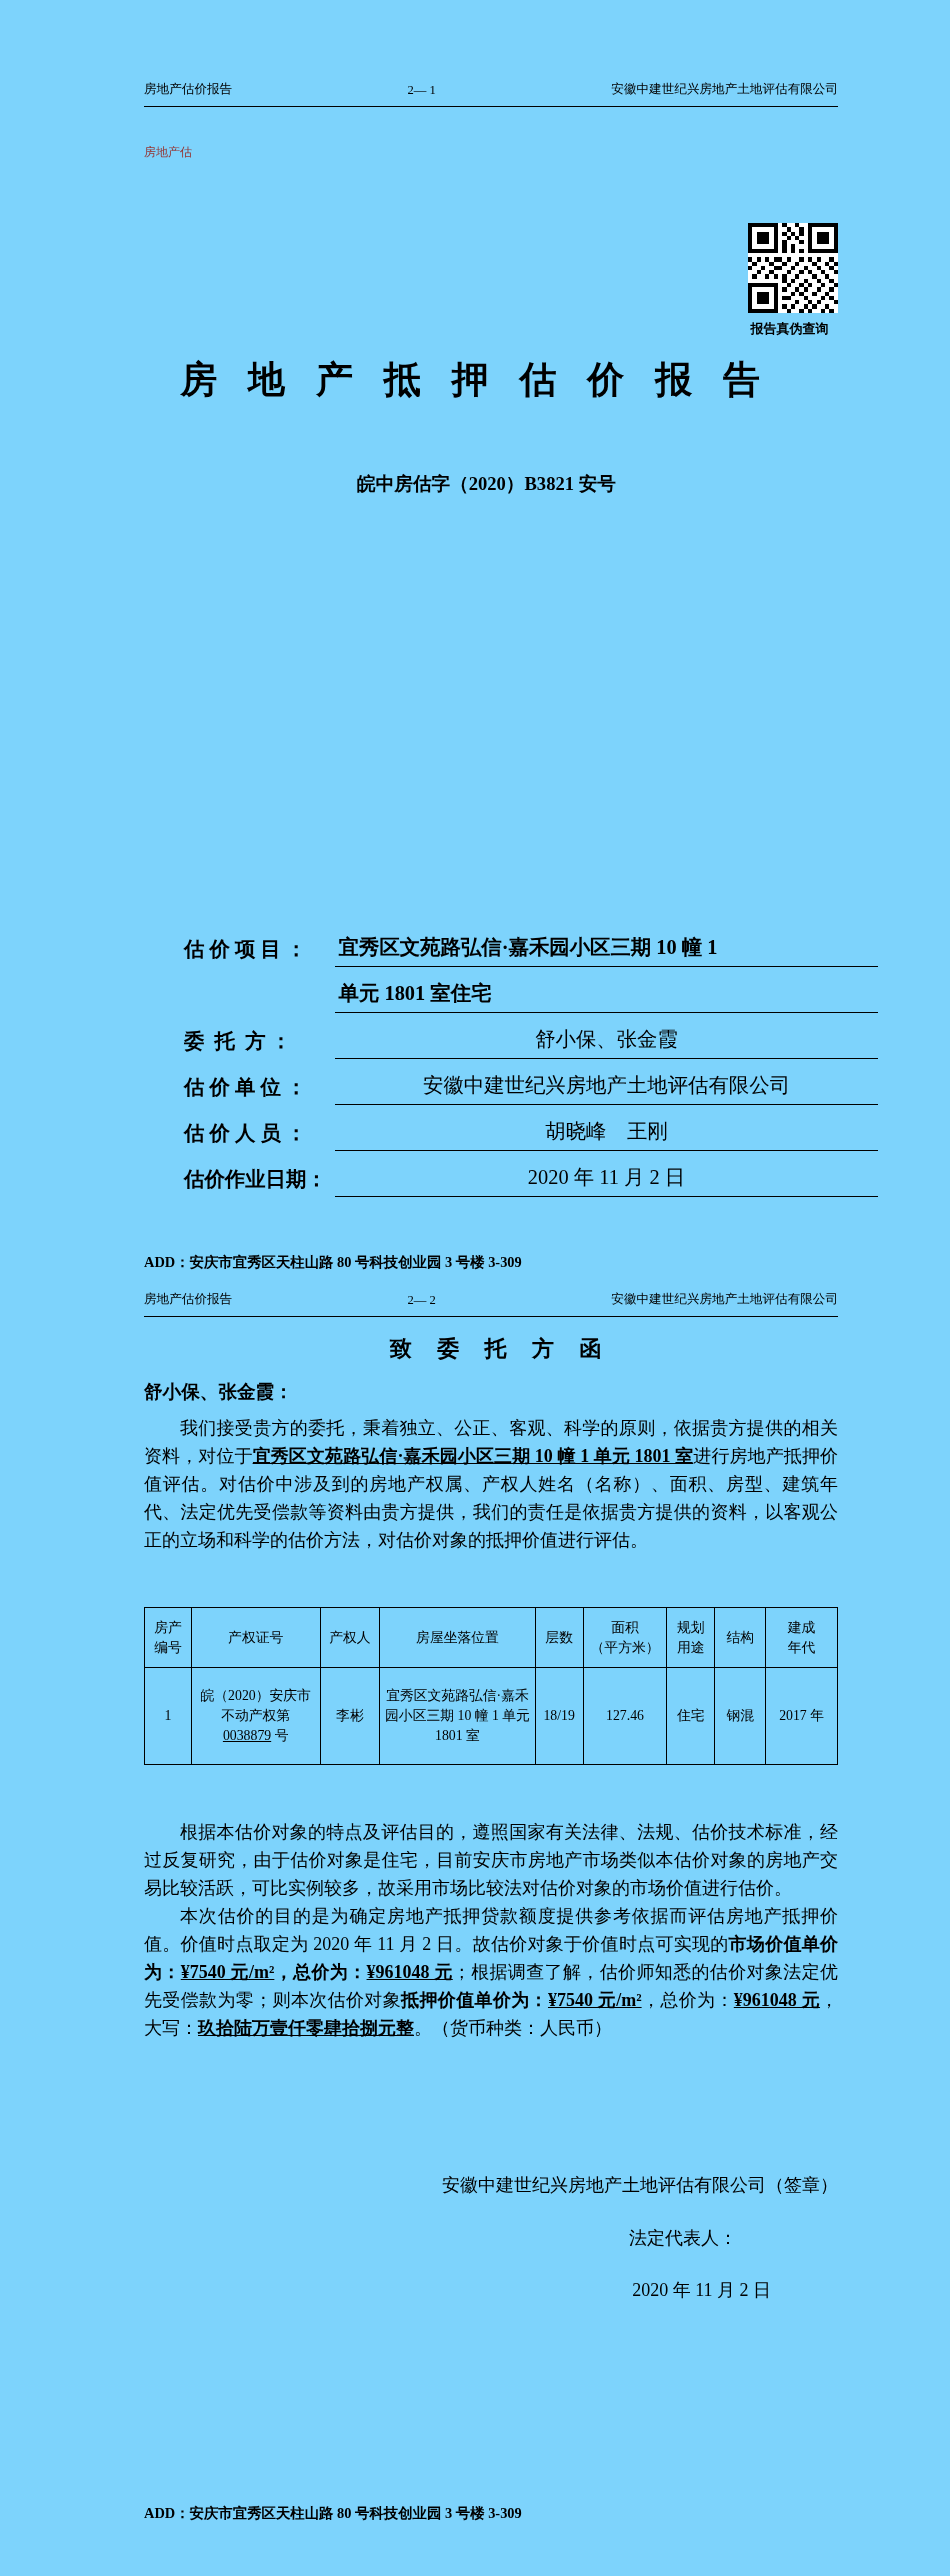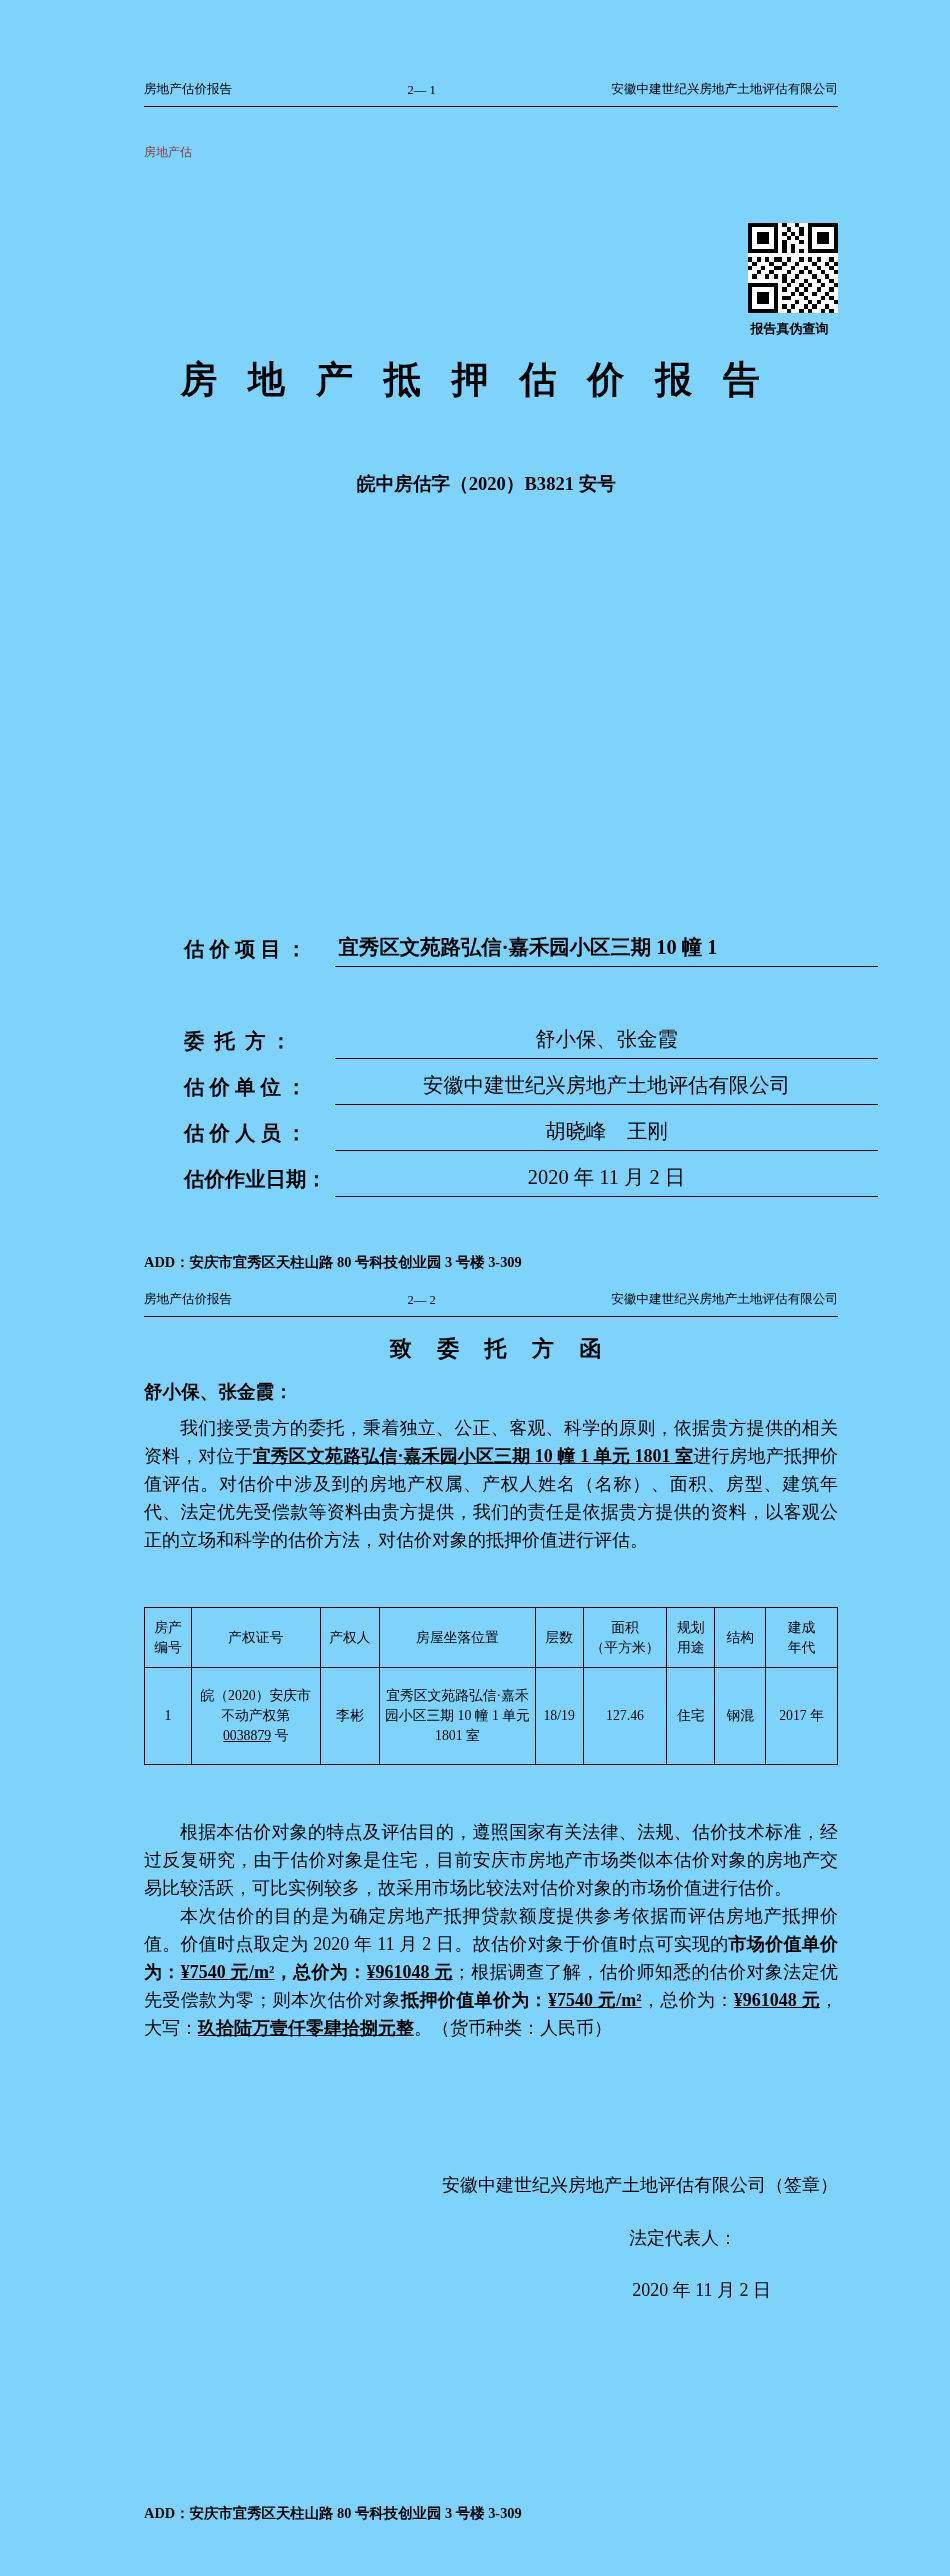--- a/index.html
+++ b/index.html
@@ -123,20 +123,21 @@
   <div class="abs title">房 地 产 抵 押 估 价 报 告</div>
   <div class="abs docno">皖中房估字（2020）B3821 安号</div>
 
   <div class="abs form">
     <div class="form-row">
       <div class="form-label">估 价 项 目 ：</div>
       <div class="form-value left bold">宜秀区文苑路弘信·嘉禾园小区三期 10 幢 1</div>
     </div>
     <div class="form-row">
       <div class="form-label"></div>
+      <div class="form-value left bold">单元 1801 室住宅</div>
     </div>
     <div class="form-row">
       <div class="form-label">委  托  方 ：</div>
       <div class="form-value">舒小保、张金霞</div>
     </div>
     <div class="form-row">
       <div class="form-label">估 价 单 位 ：</div>
       <div class="form-value">安徽中建世纪兴房地产土地评估有限公司</div>
     </div>
     <div class="form-row">

